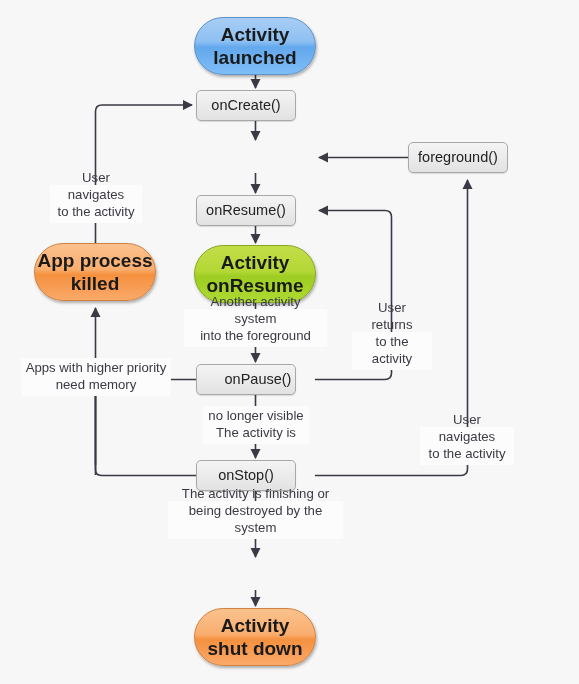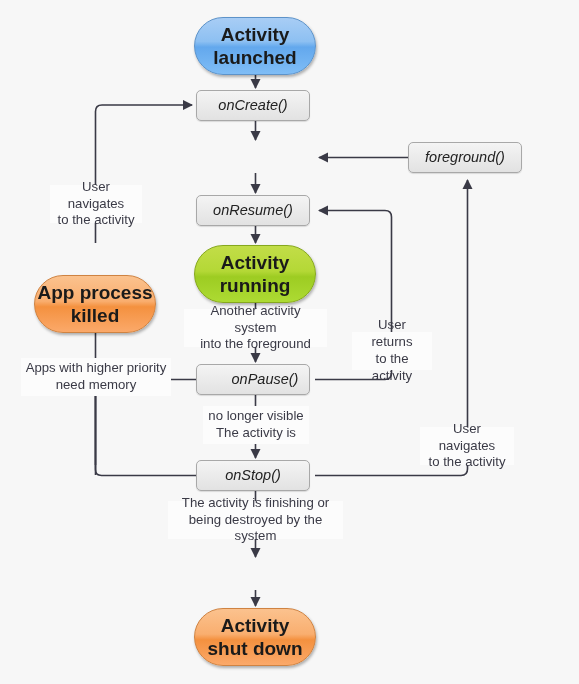--- a/index.html
+++ b/index.html
@@ -32,29 +32,28 @@
     position: absolute;
     box-sizing: border-box;
     display: flex;
     align-items: center;
     justify-content: center;
     text-align: center;
     line-height: 1.22;
     color: #1a1a1a;
   }
   .proc {
-    width: 114px;
+    width: 100px;
     height: 31px;
     border: 1px solid #a8a8a8;
     border-radius: 5px;
     background: linear-gradient(to bottom, #f4f4f4 0%, #ebebeb 50%, #e2e2e2 100%);
     box-shadow: 0 1px 1px rgba(0,0,0,0.12);
     font-size: 14.5px;
     color: #222;
-    font-style: italic;
   }
   .term {
     width: 122px;
     height: 58px;
     border-radius: 29px;
     border: 1px solid #8a8a8a;
     font-size: 19px;
     font-weight: bold;
     box-shadow: 1px 2px 3px rgba(0,0,0,0.3);
   }
@@ -74,21 +73,21 @@
   
   .elabel {
     position: absolute;
     box-sizing: border-box;
     background: #fcfcfc;
     color: #3a3a46;
     font-size: 13.2px;
     line-height: 1.28;
     text-align: center;
     display: flex;
-    align-items: center;
+    align-items: flex-end;
     justify-content: center;
     padding: 2px 4px;
   }
 </style>
 </head>
 <body>
 
 <div id="diagram">
 
   <svg id="edge-layer" viewBox="0 0 579 684" width="579" height="684" xmlns="http://www.w3.org/2000/svg">
@@ -147,25 +146,25 @@
     <span>foreground()</span>
   </div>
 
   <div class="node proc" style="left:196px; top:195px;">
     <span>onResume()</span>
   </div>
 
   <div class="node term green" style="left:194px; top:245px;">
     <div>
       <div>Activity</div>
-      <div>running</div>
-    </div>
-  </div>
-
-  <div class="node term orange" style="left:34px; top:243px;margin-top:32px;">
+      <div>onResume</div>
+    </div>
+  </div>
+
+  <div class="node term orange" style="left:34px; top:243px;">
     <div>
       <div>App process</div>
       <div>killed</div>
     </div>
   </div>
 
   <div class="node proc" style="left:196px; top:364px;padding-left:24px;">
     <span>onPause()</span>
   </div>
 

